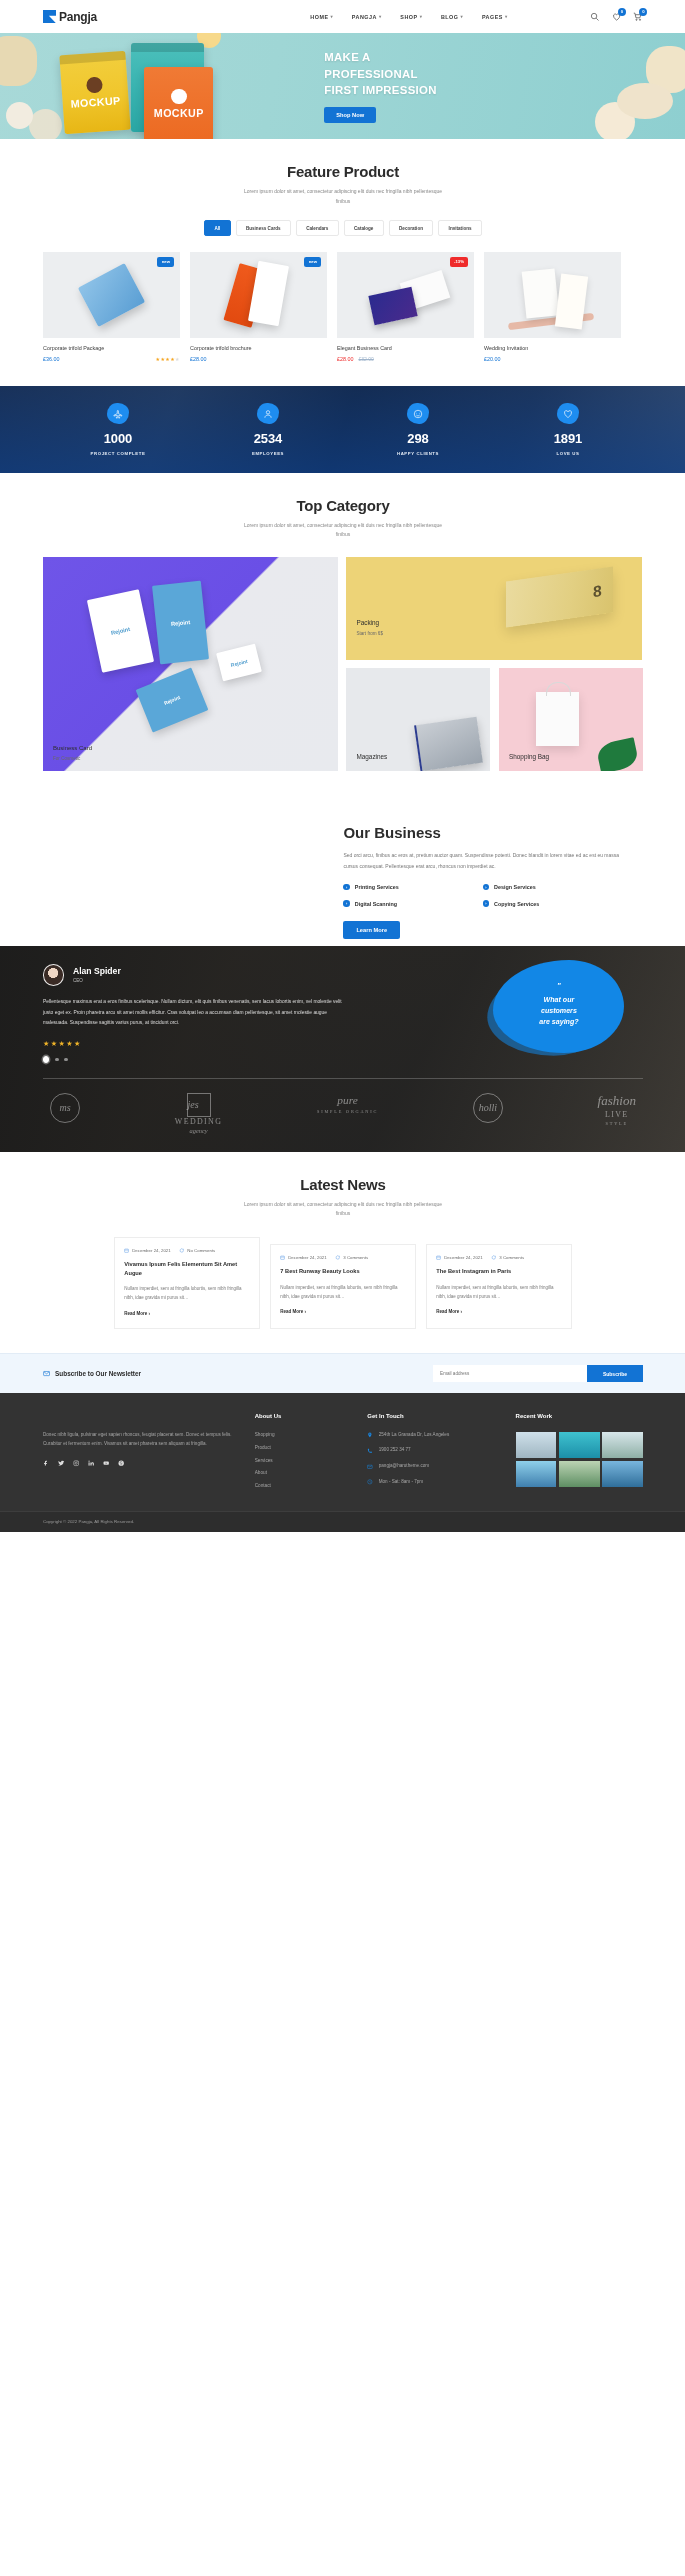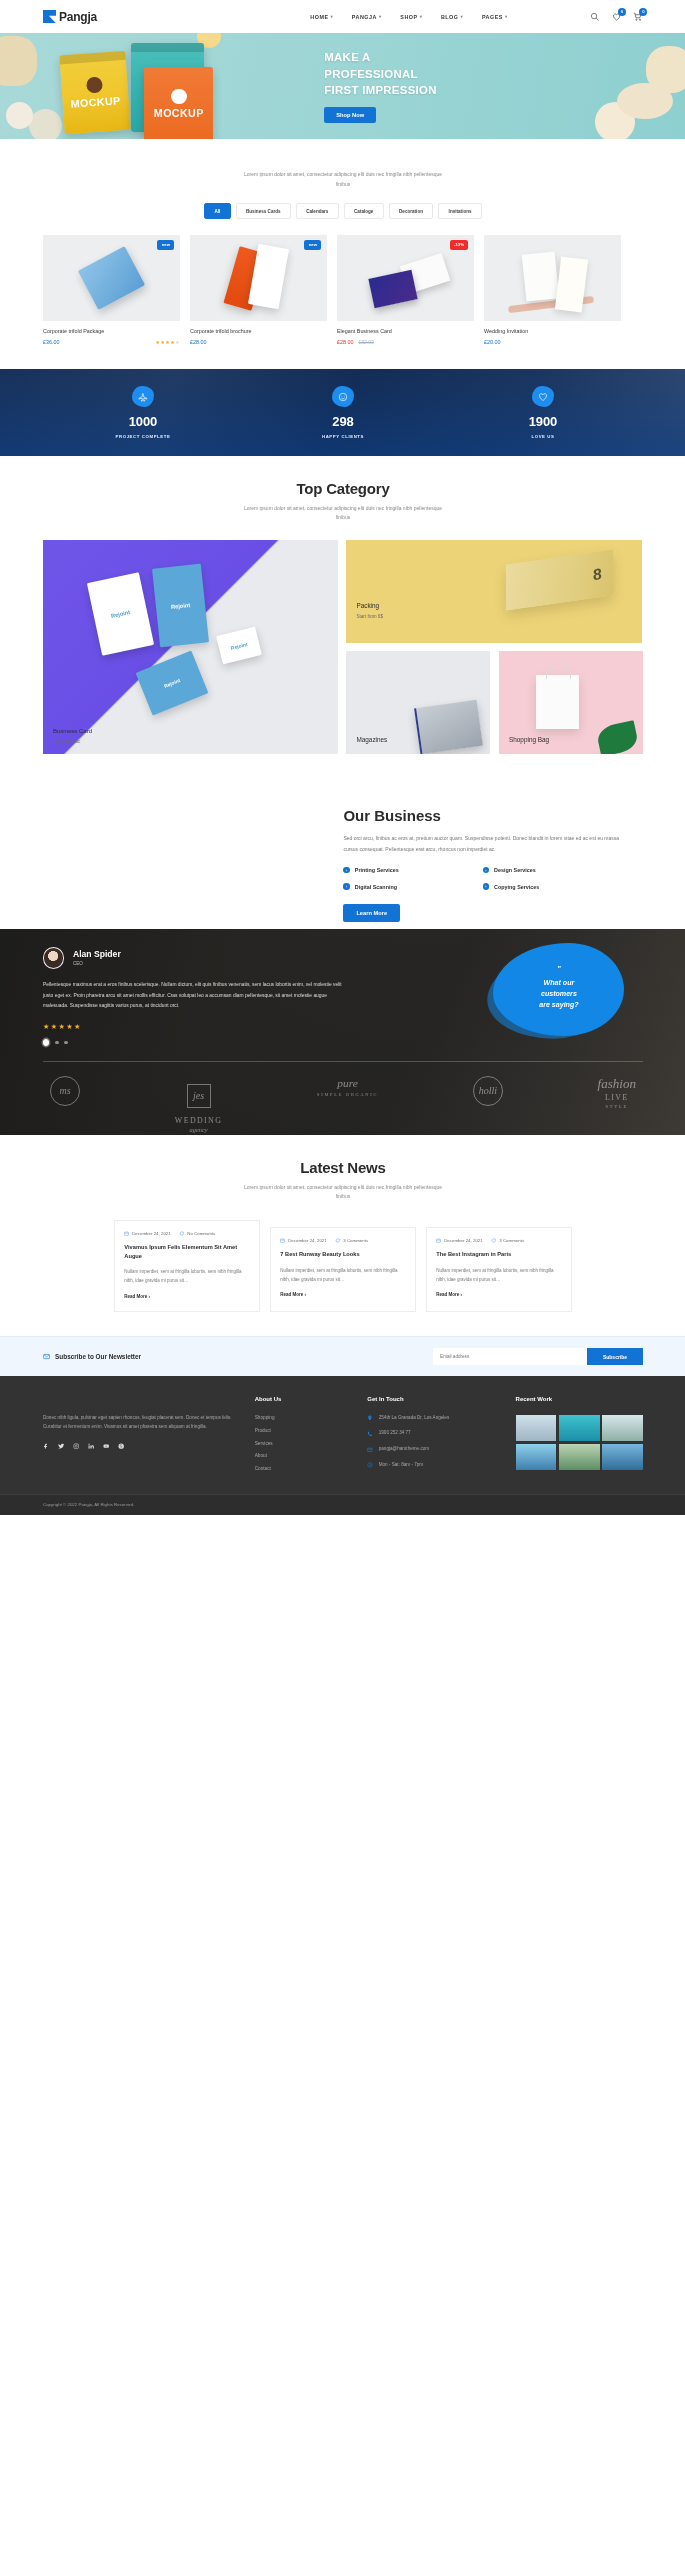--- a/index.html
+++ b/index.html
@@ -337,21 +337,21 @@
   .brand .script { font-style: italic; font-size: 10px; display: block; }
   .brand .small { font-size: 4.3px; letter-spacing: 1.8px; display: block; margin-top: 1.4px; }
   .brand .big { font-size: 7.9px; letter-spacing: 1.4px; display: block; }
   .brand-ring {
     width: 30px; height: 30px; border: 0.7px solid rgba(255,255,255,.38);
     border-radius: 50%; display: flex; align-items: center; justify-content: center;
     margin: 0 auto;
   }
   .brand-box {
     width: 24px; height: 24px; border: 0.7px solid rgba(255,255,255,.38);
-    display: flex; align-items: center; justify-content: center; margin: 8px auto;
+    display: flex; align-items: center; margin: 0 auto;
   }
 
   
   .news { display: flex; gap: 10px; margin-top: 18.6px; }
   .news-card {
     width: 146px;
     border: 0.7px solid #ededed;
     background: #fff;
     padding: 10px 9.3px 11.4px;
   }
@@ -488,20 +488,21 @@
         <div>PROFESSIONAL</div>
         <div>FIRST IMPRESSION</div>
       </div>
       <button class="btn-primary">Shop Now</button>
     </div>
   </div>
 </div>
 
 <div class="section">
   <div class="wrap">
+    <div class="sec-title">Feature Product</div>
     <div class="sec-sub">Lorem ipsum dolor sit amet, consectetur adipiscing elit duis nec fringilla nibh pellentesque finibus</div>
 
     <div class="filters">
       <div class="filter active">All</div>
       <div class="filter">Business Cards</div>
       <div class="filter">Calendars</div>
       <div class="filter">Cataloge</div>
       <div class="filter">Decoration</div>
       <div class="filter">Invitations</div>
     </div>
@@ -562,40 +563,50 @@
 <div class="counters">
   <div class="counter-row">
     <div class="counter">
       <div class="c-icon">
         <svg width="10" height="10" viewBox="0 0 24 24" fill="none" stroke="#fff" stroke-width="1.6">
             <path d="M21 15l-8-4V5a1.4 1.4 0 0 0-2.8 0v6l-8 4v2l8-2.2V19l-2.5 1.6v1.2L12 20.6l4.3 1.2v-1.2L14 19v-4.2L21 17z"></path>
           </svg>
       </div>
       <div class="c-num">1000</div>
       <div class="c-label">PROJECT COMPLETE</div>
+    </div>
+    <div class="counter">
+      <div class="c-icon">
+        <svg width="10" height="10" viewBox="0 0 24 24" fill="none" stroke="#fff" stroke-width="1.6">
+            <circle cx="12" cy="8" r="4"></circle>
+            <path d="M4.5 21c0-4.2 3.4-6.5 7.5-6.5s7.5 2.3 7.5 6.5"></path>
+          </svg>
+      </div>
+      <div class="c-num">2534</div>
+      <div class="c-label">EMPLOYEES</div>
     </div>
     <div class="counter">
       <div class="c-icon">
         <svg width="10" height="10" viewBox="0 0 24 24" fill="none" stroke="#fff" stroke-width="1.6">
             <circle cx="12" cy="12" r="9"></circle>
             <circle cx="9" cy="10" r=".9" fill="#fff" stroke="none"></circle>
             <circle cx="15" cy="10" r=".9" fill="#fff" stroke="none"></circle>
             <path d="M8 14.5c1.2 1.4 2.5 2 4 2s2.8-.6 4-2"></path>
           </svg>
       </div>
       <div class="c-num">298</div>
       <div class="c-label">HAPPY CLIENTS</div>
     </div>
     <div class="counter">
       <div class="c-icon">
         <svg width="10" height="10" viewBox="0 0 24 24" fill="none" stroke="#fff" stroke-width="1.6">
             <path d="M12 20.5S3.8 15 3.8 9.6A4.3 4.3 0 0 1 12 7a4.3 4.3 0 0 1 8.2 2.6C20.2 15 12 20.5 12 20.5z"></path>
           </svg>
       </div>
-      <div class="c-num">1900</div>
+      <div class="c-num">1891</div>
       <div class="c-label">LOVE US</div>
     </div>
   </div>
 </div>
 
 <div class="section">
   <div class="wrap">
     <div class="sec-title">Top Category</div>
     <div class="sec-sub">Lorem ipsum dolor sit amet, consectetur adipiscing elit duis nec fringilla nibh pellentesque finibus</div>
 

